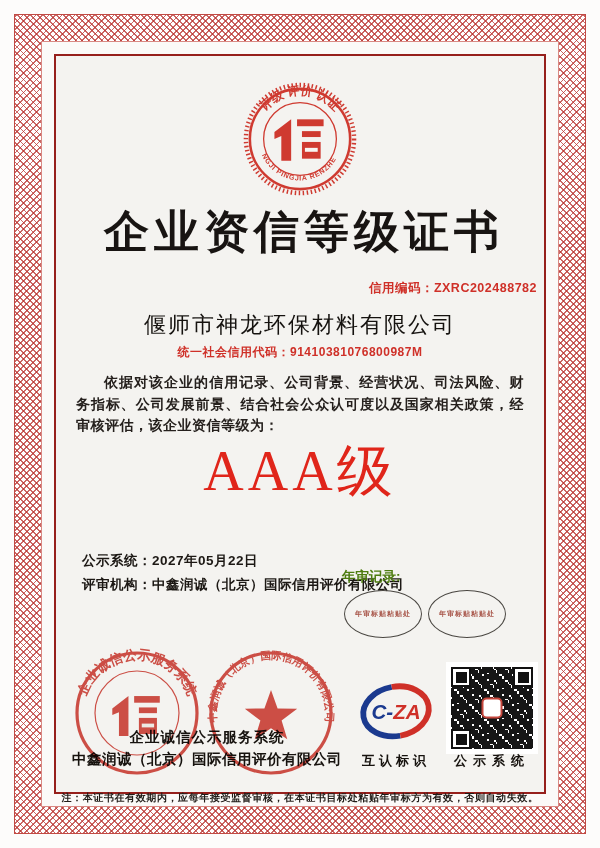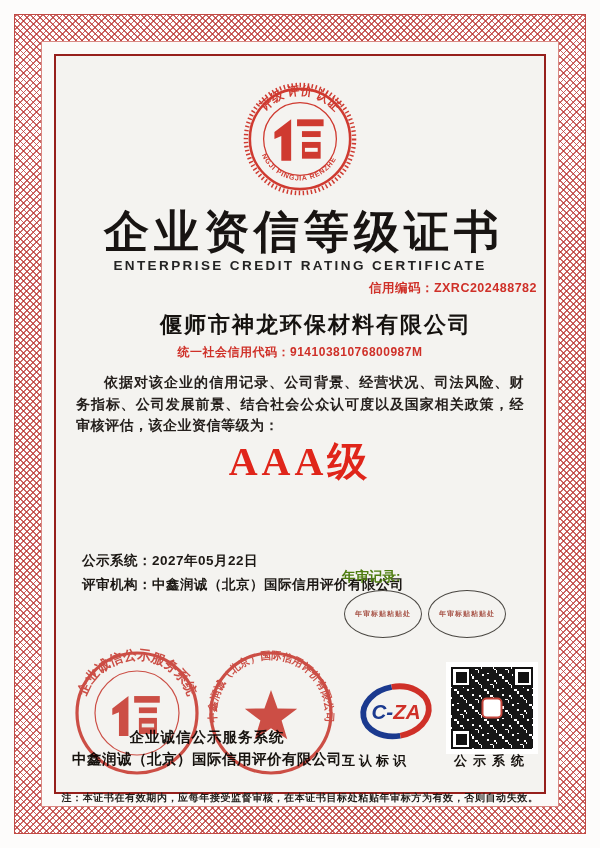--- a/index.html
+++ b/index.html
@@ -20,49 +20,49 @@
   .seal-red{fill:#cf3a30;}
   .ring{fill:none;stroke:#cf3a30;}
   text{font-family:"Liberation Sans","DejaVu Sans",sans-serif;}
 
   .title{left:0;width:100%;top:142px;margin:4px;text-align:center;
     font-size:45px;font-weight:900;letter-spacing:5px;color:#181412;
     font-family:"Liberation Sans","DejaVu Sans",sans-serif;}
   .subtitle{left:0;width:100%;top:202px;text-align:center;font-size:13.5px;font-weight:700;
     letter-spacing:2.4px;color:#232323;}
   .credit-code{right:7px;top:224px;font-size:12.5px;font-weight:700;color:#cf3028;letter-spacing:.5px;}
-  .company{left:16px;width:100%;top:254px;text-align:center;font-size:22px;font-weight:700;
+  .company{left:0;width:100%;top:254px;text-align:center;font-size:22px;font-weight:400;
     letter-spacing:2px;color:#15120f;}
   .uscc{left:0;width:100%;top:288px;text-align:center;font-size:12px;font-weight:700;
     color:#cf3028;letter-spacing:.5px;}
   .body-par{left:12px;right:12px;top:308px;margin:8px;font-size:14px;font-weight:700;
     line-height:1.55;color:#25201d;text-align:justify;text-indent:2em;letter-spacing:.5px;}
   .rating{left:0;width:100%;top:378px;text-align:center;
     font-family:"Liberation Serif","DejaVu Serif",serif;
-    font-size:40px;font-weight:700;color:#e0251a;letter-spacing:4px;}
+    font-size:56px;font-weight:400;color:#e0251a;letter-spacing:4px;}
 
   .details{left:26px;top:496px;}
   .detail-row{height:24px;font-size:13.5px;font-weight:700;color:#1c1814;letter-spacing:.5px;white-space:nowrap;}
   .annual-label{left:286px;top:512px;font-size:13.5px;font-weight:700;color:#4d7c0f;}
   .sticker{border:1.5px solid #4a4742;border-radius:50%;width:76px;height:46px;
     display:flex;align-items:center;justify-content:center;}
   .sticker span{font-size:7px;color:#a8564a;letter-spacing:1px;font-weight:700;}
   .sticker.s1{left:288px;top:534px;}
   .sticker.s2{left:372px;top:534px;}
 
   .stamp{width:130px;height:130px;opacity:.88;mix-blend-mode:multiply;z-index:2;}
   .stamp.left{left:16px;top:592px;}
   .stamp.mid{left:150px;top:592px;}
   .caption1{left:0;width:302px;top:672px;text-align:center;font-size:14.5px;font-weight:900;
     color:#16120e;z-index:1;letter-spacing:1px;}
   .caption2{left:0;width:302px;top:694px;text-align:center;font-size:14.5px;font-weight:900;
     color:#16120e;z-index:1;letter-spacing:.5px;}
 
   .cza{left:298px;top:624px;width:84px;height:66px;}
-  .cza-label{left:286px;top:696px;width:108px;text-align:left;font-size:13px;font-weight:900;
+  .cza-label{left:286px;top:696px;width:108px;text-align:center;font-size:13px;font-weight:900;
     letter-spacing:4px;color:#16120e;}
   .qr{left:390px;top:606px;width:92px;height:92px;background:#fff;padding:0;}
   .qr-grid{position:absolute;inset:5px;
     background-image:
       repeating-conic-gradient(#161616 0 25%, transparent 0 50%),
       repeating-conic-gradient(#161616 0 25%, transparent 0 50%),
       repeating-conic-gradient(#161616 0 25%, #fff 0 50%);
     background-size:6px 6px,10px 10px,15px 15px;
     background-position:0 0,3px 2px,1px 6px;}
   .fp{position:absolute;width:16px;height:16px;border:2.5px solid #111;background:#fff;}
@@ -105,21 +105,20 @@
       </text>
       <text font-size="7.2" font-weight="bold" fill="#cf3a30" text-anchor="middle" letter-spacing="0.8">
         <textPath href="#arcBotBig" startOffset="50%">PINGJI PINGJIA RENZHENG</textPath>
       </text>
       <g transform="translate(60,61)">
           <use href="#xinlogo"></use>
         </g>
     </svg>
 
     <h1 class="title">企业资信等级证书</h1>
-    <div class="subtitle">ENTERPRISE CREDIT RATING CERTIFICATE</div>
 
     <div class="credit-code"><span>信用编码：</span><span>ZXRC202488782</span></div>
 
     <div class="company">偃师市神龙环保材料有限公司</div>
     <div class="uscc"><span>统一社会信用代码：</span><span>91410381076800987M</span></div>
 
     <p class="body-par">依据对该企业的信用记录、公司背景、经营状况、司法风险、财务指标、公司发展前景、结合社会公众认可度以及国家相关政策，经审核评估，该企业资信等级为：</p>
 
     <div class="rating">AAA级</div>
 

